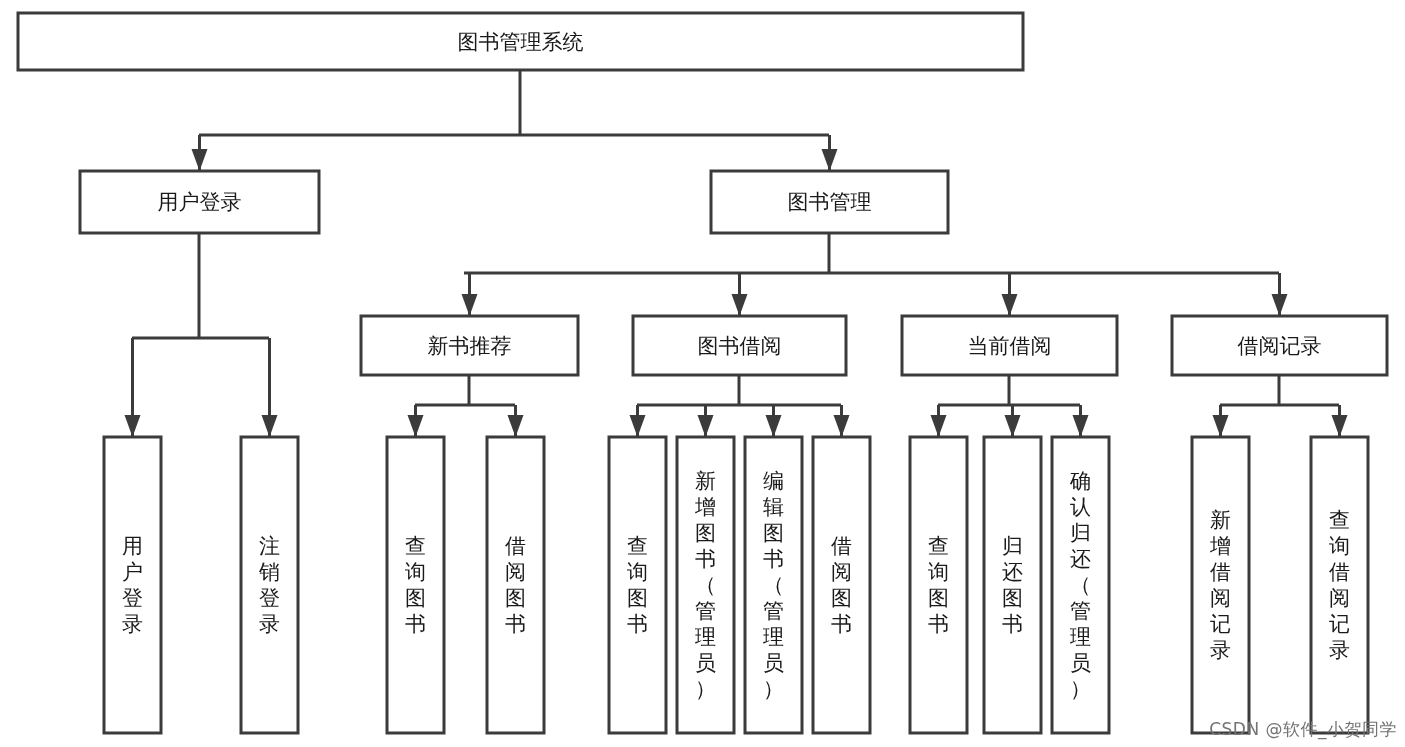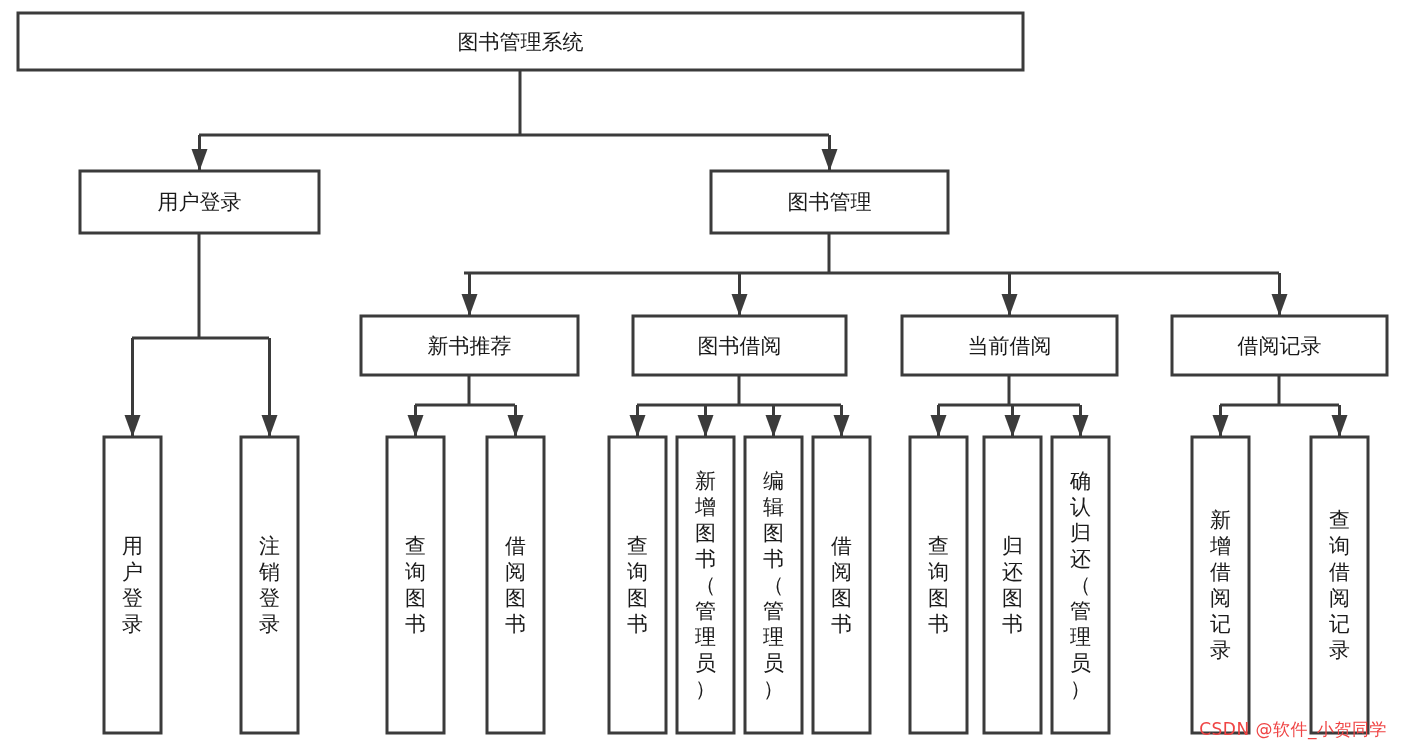--- a/index.html
+++ b/index.html
@@ -47,25 +47,25 @@
     dominant-baseline: middle;
   }
   .node-label-v {
     font-family: "DejaVu Sans", "Liberation Sans", sans-serif;
     font-size: 21px;
     fill: #1a1a1a;
     text-anchor: middle;
   }
   .watermark {
     position: absolute;
-    right: 18px;
+    right: 8px;
     bottom: 6px;
     font-family: "DejaVu Sans", "Liberation Sans", sans-serif;
     font-size: 17px;
-    color: #ef4444;
+    color: #737373;
     white-space: nowrap;
     letter-spacing: 0.5px;
   }
 </style>
 </head>
 <body>
 
 <div id="diagram-root">
   <svg class="flow" viewBox="0 0 1405 747">
     <g id="connector-layer">

